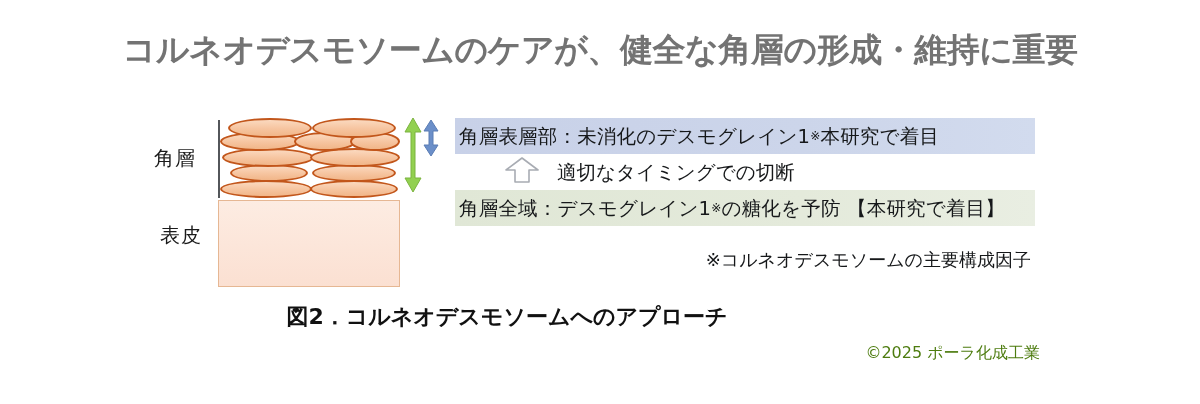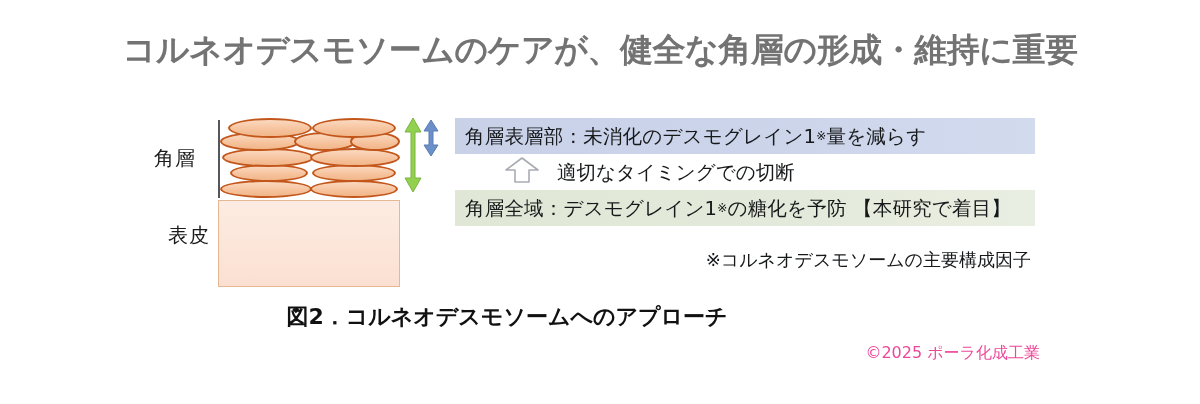--- a/index.html
+++ b/index.html
@@ -40,21 +40,21 @@
   }
 
   .layer-label {
     position: absolute;
     font-size: 20px;
     color: #1a1a1a;
     letter-spacing: 1px;
     white-space: nowrap;
   }
   #layer-label-corneum { left: 4px; top: 35px; }
-  #layer-label-epidermis { left: 18px; top: 112px; }
+  #layer-label-epidermis { left: 10px; top: 112px; }
 
   .bracket-line {
     position: absolute;
     width: 2px;
     background: #53565a;
   }
   #bracket-corneum { left: 68px; top: 10px; height: 78px; }
   #bracket-epidermis { left: 68px; top: 92px; height: 85px; }
 
   
@@ -98,21 +98,21 @@
     left: 455px;
     top: 118px;
     width: 580px;
   }
 
   .info-box {
     box-sizing: border-box;
     height: 36px;
     display: flex;
     align-items: center;
-    padding-left: 10px;
+    padding-left: 4px;
     font-size: 19.5px;
     letter-spacing: 0.2px;
     white-space: nowrap;
     color: #16181a;
   }
   #info-box-surface {
     background: linear-gradient(90deg, #c8d1e8 0%, #ccd5ea 60%, #d2dbee 100%);
   }
   #info-box-whole {
     background: linear-gradient(90deg, #e0e7d6 0%, #e4eadb 60%, #e9eee2 100%);
@@ -156,21 +156,21 @@
     font-size: 22px;
     font-weight: 700;
     color: #111111;
     white-space: nowrap;
   }
   #copyright {
     position: absolute;
     right: 160px;
     top: 343px;
     font-size: 16px;
-    color: #ec4899;
+    color: #4d7c0f;
     white-space: nowrap;
   }
 </style>
 </head>
 <body>
 
 <div id="figure-title">コルネオデスモソームのケアが、健全な角層の形成・維持に重要</div>
 
 <div id="skin-diagram">
 
@@ -209,21 +209,21 @@
     <polygon points="8,0 15,11 10,11 10,25 15,25 8,36 1,25 6,25 6,11 1,11" fill="#6b8fc9" stroke="#5b7db4" stroke-width="1"></polygon>
   </svg>
 </div>
 
 <div id="info-panel">
 
   <div class="info-box" id="info-box-surface">
     <span>角層表層部：</span>
       <span>未消化のデスモグレイン1</span>
       <span class="sup-mark">※</span>
-      <span>量を減らす</span>
+      <span>本研究で着目</span>
   </div>
 
   <div id="middle-row">
     <span id="arrow-up-timing">
       <svg width="34" height="26" viewBox="0 0 34 26" aria-hidden="true">
         <polygon points="17,1 33,13 24,13 24,25 10,25 10,13 1,13" fill="#ffffff" stroke="#a8acb3" stroke-width="1.6" stroke-linejoin="round"></polygon>
       </svg>
     </span>
     <span id="timing-text">適切なタイミングでの切断</span>
   </div>

